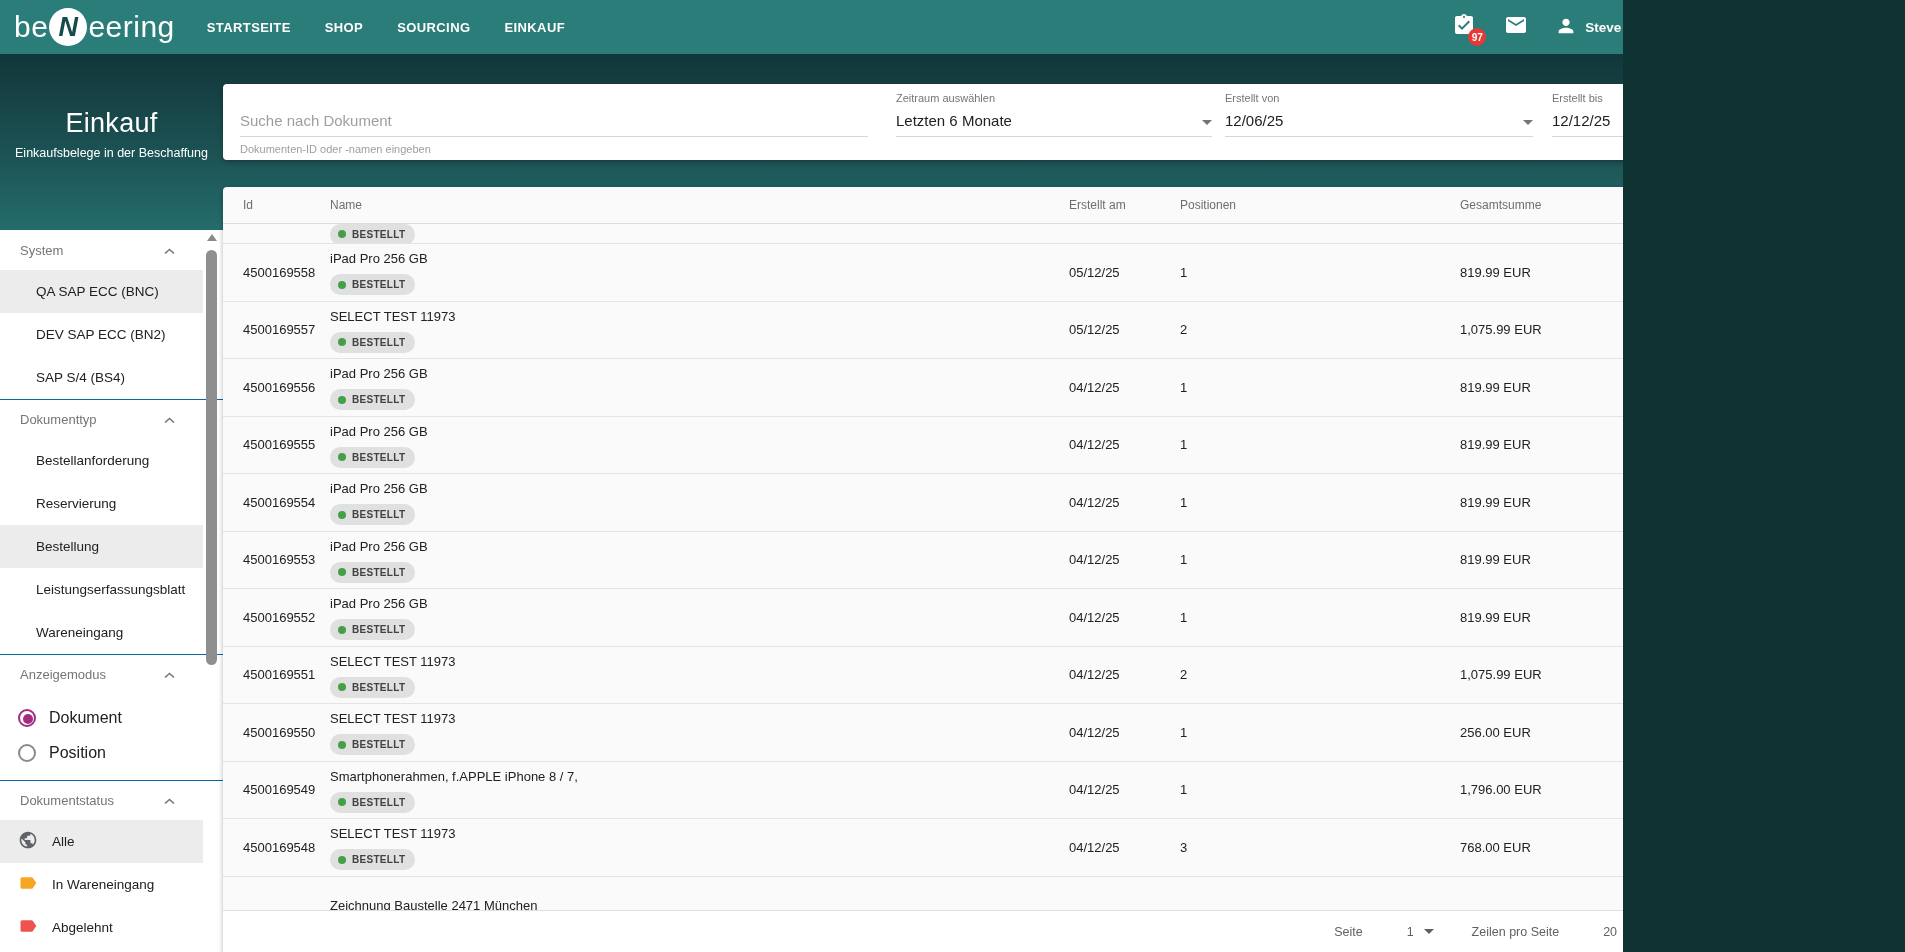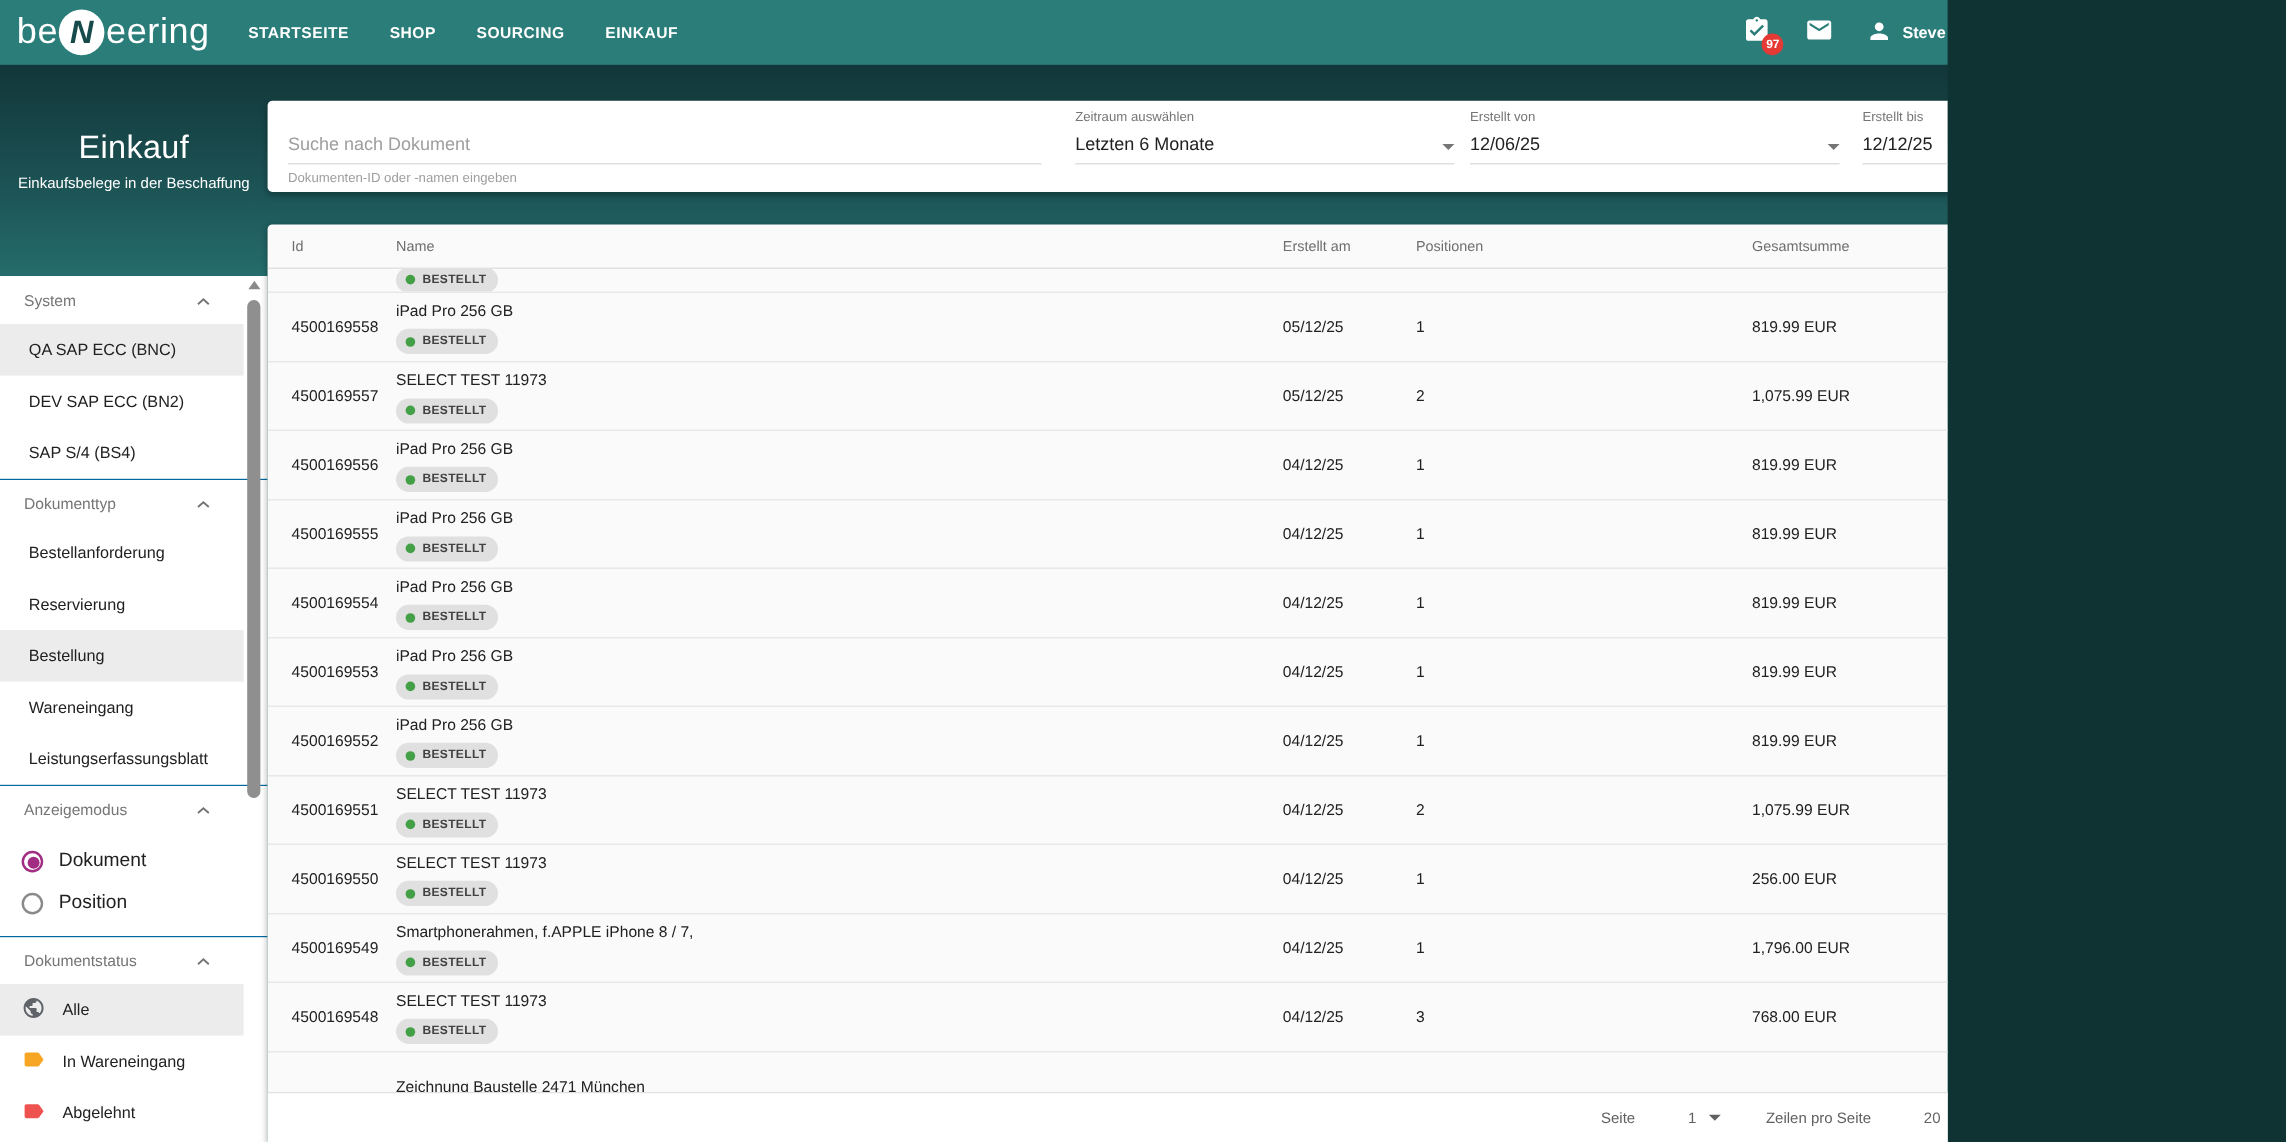--- a/index.html
+++ b/index.html
@@ -51,21 +51,21 @@
   .field .fline  { position:absolute; left:0; right:0; top:52px; height:1px; background:#d7d7d7; }
   .caret { width:0; height:0; border-left:5px solid transparent; border-right:5px solid transparent;
            border-top:5px solid #757575; position:absolute; top:36px; }
 
   
   .sidebar { position:absolute; left:0; top:230px; width:223px; height:722px; background:#fff; z-index:6; }
   .side-header { height:40px; display:flex; align-items:center; justify-content:space-between;
                  padding:0 48px 0 20px; color:#757575; font-size:13px; cursor:pointer; }
   .side-header.bordered { border-top:1px solid #0369a1; }
   .side-header svg { stroke:#757575; }
-  .side-item { height:43px; display:flex; align-items:center; padding-left:24px; font-size:13.5px;
+  .side-item { height:43px; display:flex; align-items:center; padding-left:36px; font-size:13.5px;
                color:#212121; cursor:pointer; width:203px; }
   .side-item.selected { background:#ececec; }
   .radio-row { height:35px; display:flex; align-items:center; padding-left:18px; gap:13px;
                font-size:16px; color:#212121; cursor:pointer; }
   .radio { width:18px; height:18px; border-radius:50%; border:2px solid #8a8a8a; position:relative; flex:0 0 auto; }
   .radio.checked { border-color:#a12c82; }
   .radio.checked::after { content:""; position:absolute; left:3px; top:3px; width:10px; height:10px;
                           border-radius:50%; background:#a12c82; }
   .status-item { height:43px; display:flex; align-items:center; padding-left:18px; gap:14px;
                  font-size:13.5px; color:#212121; cursor:pointer; width:203px; }
@@ -232,22 +232,22 @@
 
     <div class="side-header bordered">
       <span>Dokumenttyp</span>
       <span><svg width="11" height="7" viewBox="0 0 11 7" fill="none" stroke-width="1.6">
             <polyline points="1,5.5 5.5,1.5 10,5.5"></polyline>
           </svg></span>
     </div>
     <div class="side-item">Bestellanforderung</div>
     <div class="side-item">Reservierung</div>
     <div class="side-item selected">Bestellung</div>
+    <div class="side-item">Leistungserfassungsblatt</div>
     <div class="side-item">Wareneingang</div>
-    <div class="side-item">Leistungserfassungsblatt</div>
 
     <div class="side-header bordered">
       <span>Anzeigemodus</span>
       <span><svg width="11" height="7" viewBox="0 0 11 7" fill="none" stroke-width="1.6">
             <polyline points="1,5.5 5.5,1.5 10,5.5"></polyline>
           </svg></span>
     </div>
     <div class="pad-v">
       <div class="radio-row">
         <span class="radio checked"></span>

